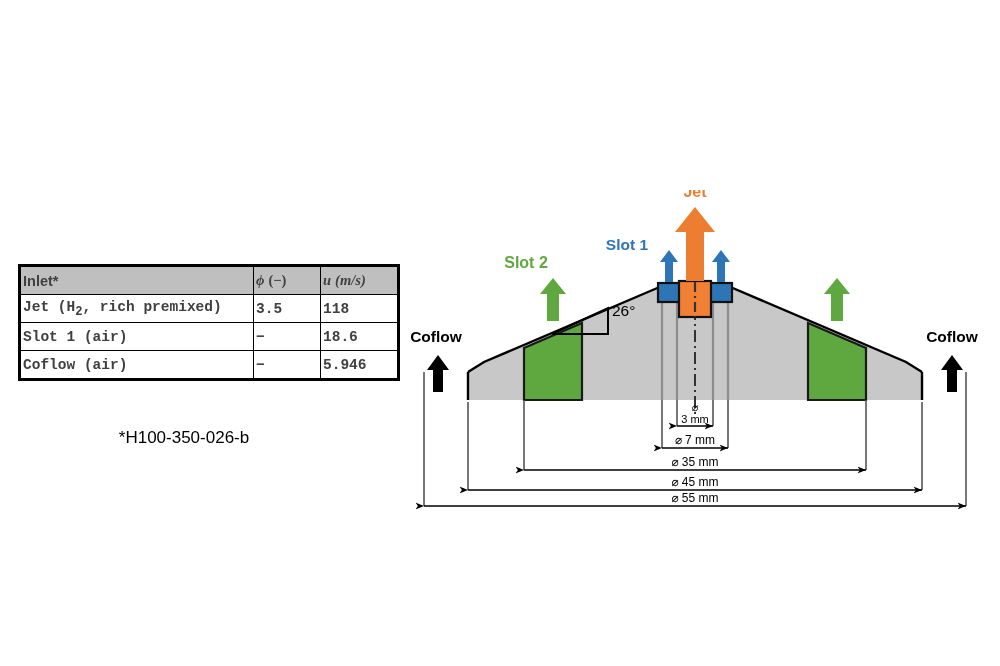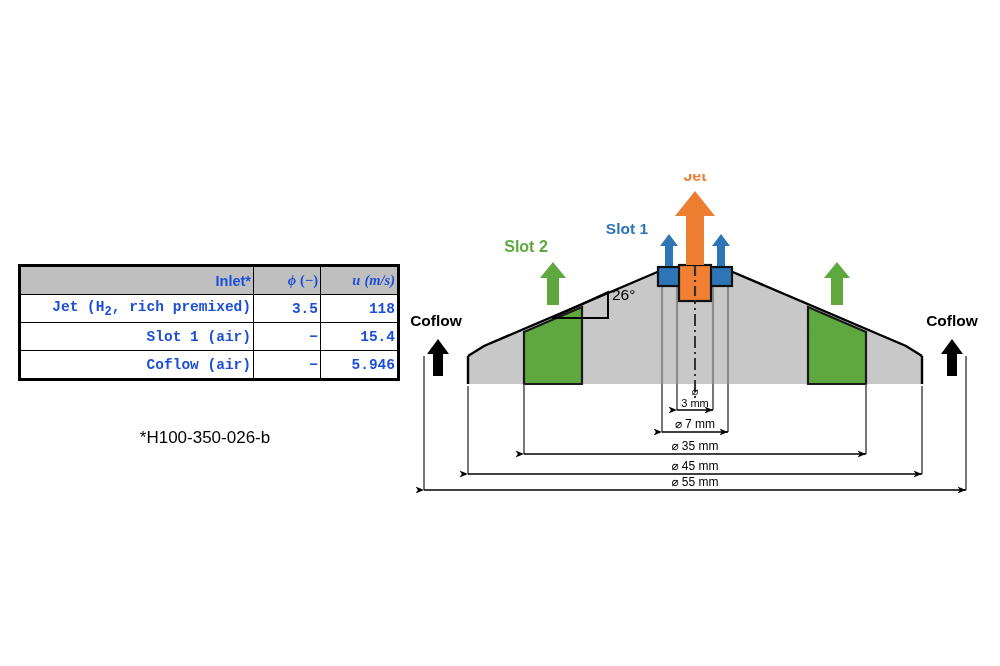--- a/index.html
+++ b/index.html
@@ -24,27 +24,27 @@
   }
   table.inlet-table {
     border-collapse: collapse;
     width: 364px;
     border: 3px solid #000;
     table-layout: fixed;
   }
   table.inlet-table th,
   table.inlet-table td {
     border: 1px solid #000;
-    text-align: right;
+    text-align: left;
     vertical-align: middle;
     height: 27px;
     padding: 0 2px;
     font-size: 14.5px;
     font-weight: bold;
-    color: #1d4ed8;
+    color: #404040;
     white-space: nowrap;
   }
   table.inlet-table thead th {
     background: #bfbfbf;
   }
   table.inlet-table tbody td {
     background: #ffffff;
     font-family: Liberation Mono, monospace;
   }
   .col-inlet { width: 228px; }
@@ -56,35 +56,35 @@
   .c-jet   { color: #ED7D31; }
   .c-slot1 { color: #2E75B6; }
   .c-slot2 { color: #5FA83F; }
   .c-black { color: #000000; }
 
   .mathy { font-family: "Liberation Serif", serif; font-style: italic; font-weight: bold; }
   .mathy-up { font-family: "Liberation Serif", serif; font-style: normal; font-weight: bold; }
 
   #table-footnote {
     position: absolute;
-    left: 23px;
+    left: 2px;
     top: 428px;
     width: 364px;
     text-align: center;
     font-size: 17px;
     font-weight: normal;
     color: #000;
     font-family: "Liberation Sans", sans-serif;
   }
 
   
   #diagram {
     position: absolute;
     left: 400px;
-    top: 174px;
+    top: 190px;
     width: 590px;
     height: 330px;
   }
   #diagram svg { display: block; }
 
   .lbl {
     font-family: "Liberation Sans", sans-serif;
     font-weight: bold;
   }
   .dimtext {
@@ -116,21 +116,21 @@
           <span>Jet (H</span><sub>2</sub><span>, rich premixed)</span>
         </td>
         <td class="val-cell">3.5</td>
         <td class="val-cell">118</td>
       </tr>
       <tr>
         <td class="c-slot1">
           <span>Slot 1 (air)</span>
         </td>
         <td class="val-cell">−</td>
-        <td class="val-cell">15.4</td>
+        <td class="val-cell">18.6</td>
       </tr>
       <tr>
         <td class="c-black">
           <span>Coflow (air)</span>
         </td>
         <td class="val-cell">−</td>
         <td class="val-cell">5.946</td>
       </tr>
     </tbody>
   </table>

